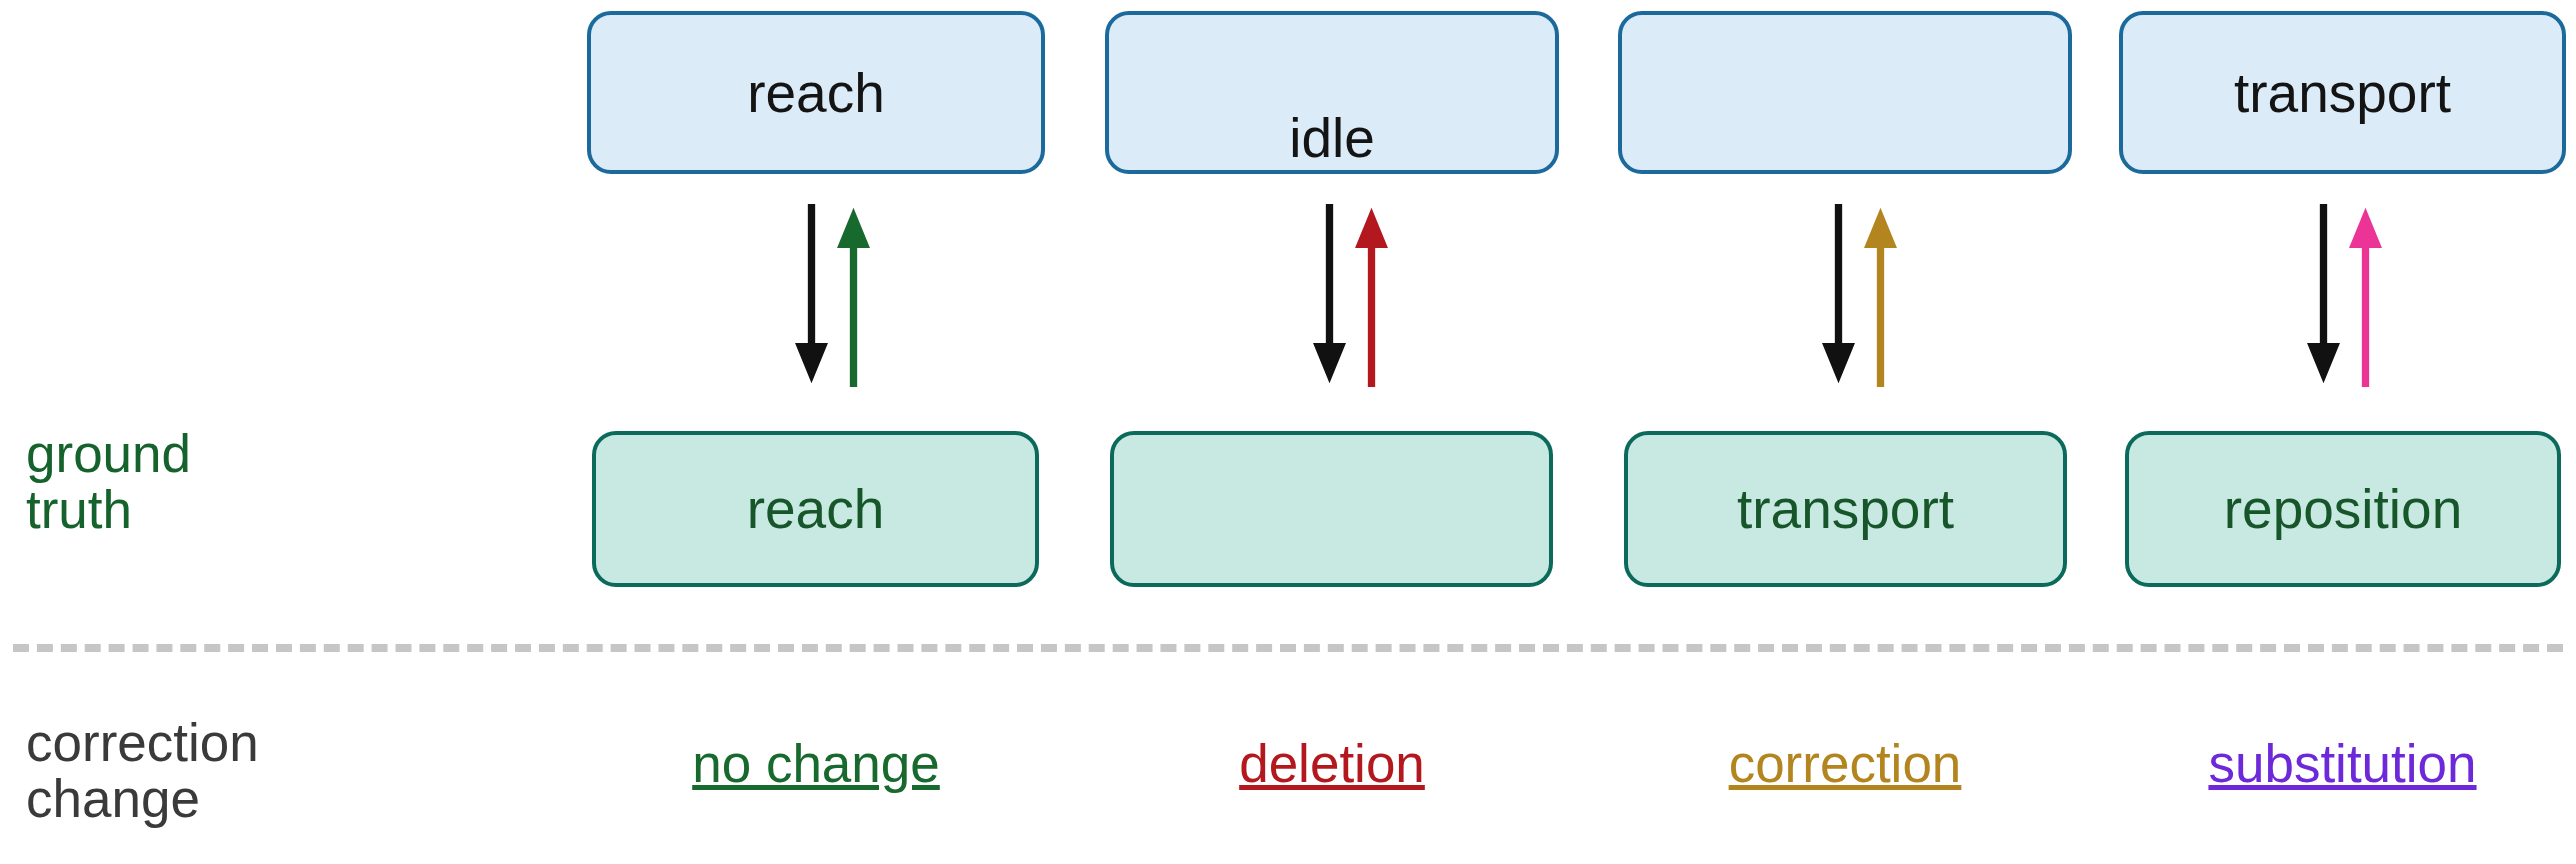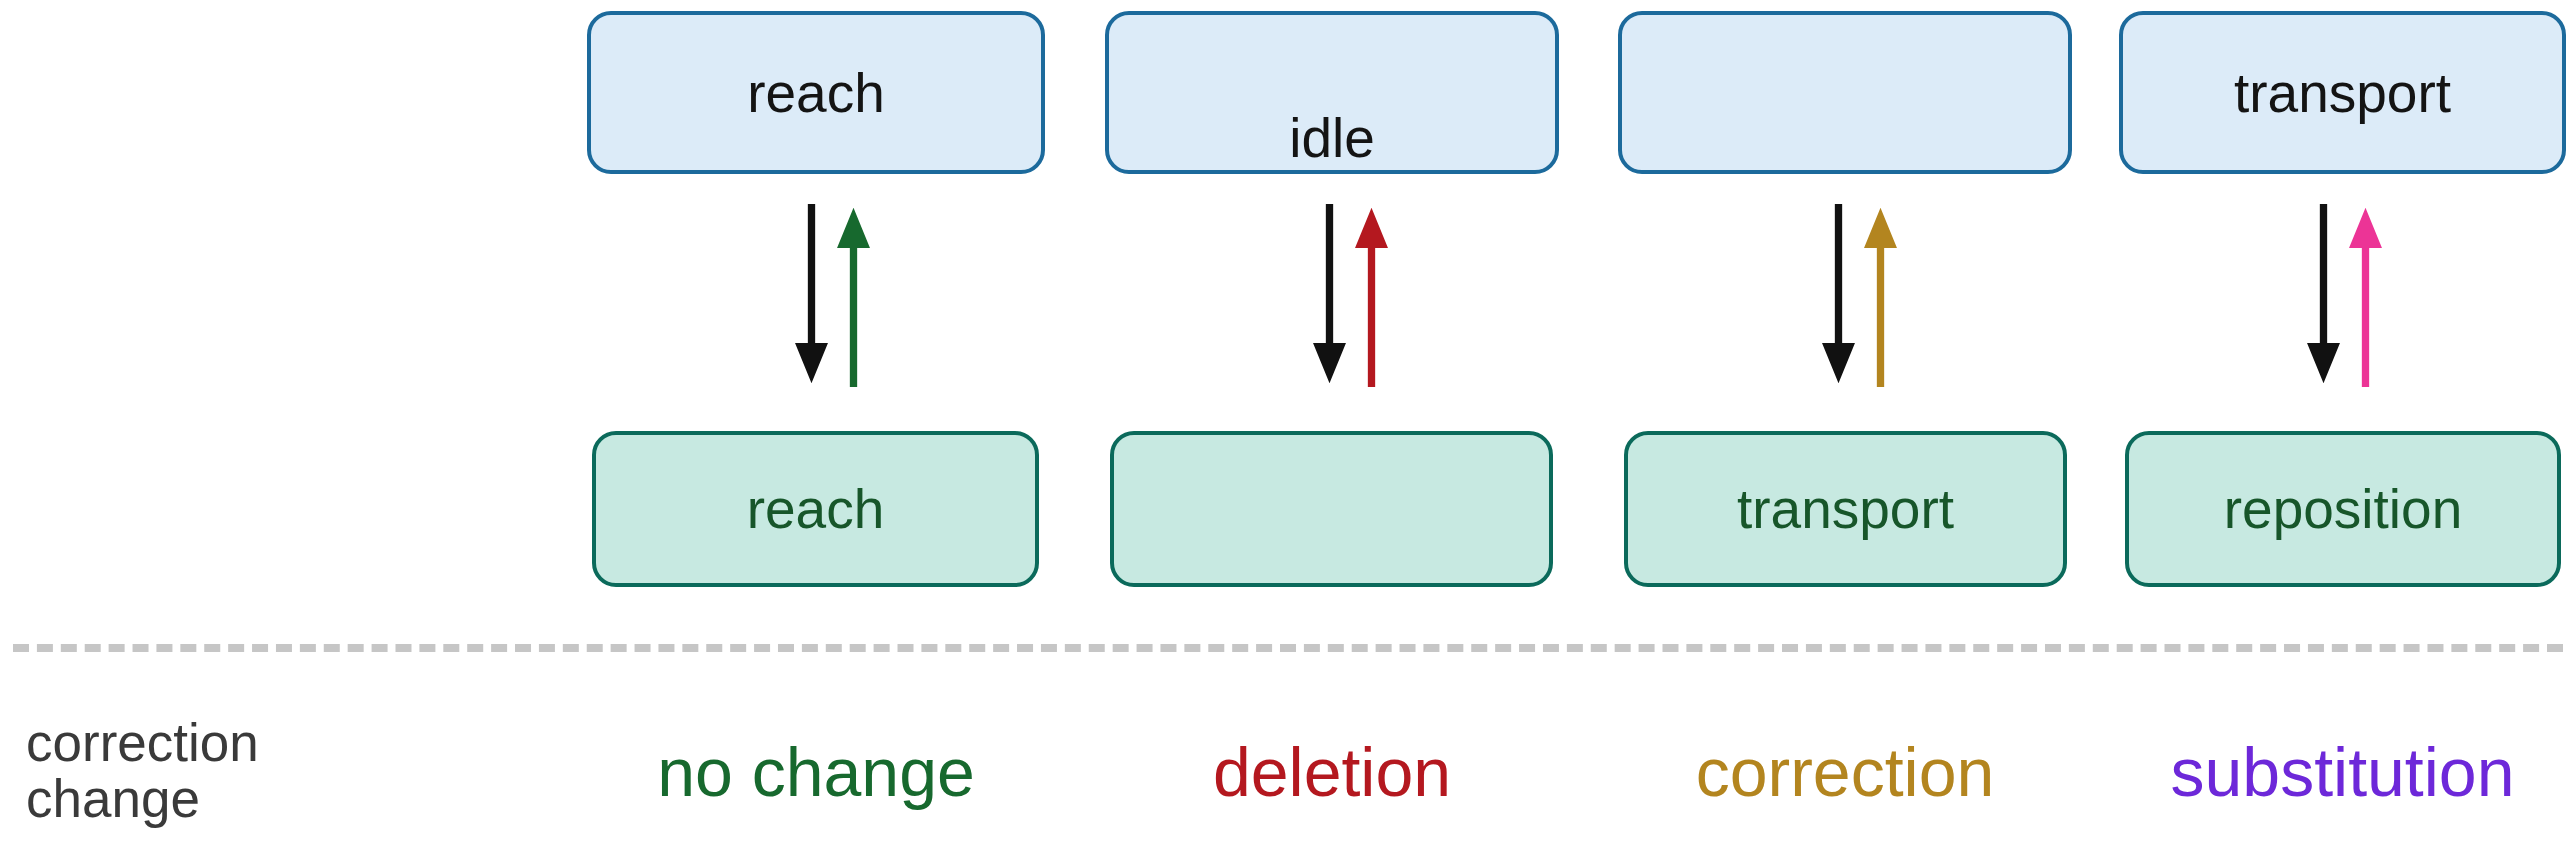--- a/index.html
+++ b/index.html
@@ -99,32 +99,35 @@
     right: 13px;
     top: 644px;
     height: 0;
     border-top: 8.3px dashed #c6c6c6;
   }
 
   
   .correction-label {
     position: absolute;
     top: 733px;
-    font-size: 68px;
+    font-size: 53px;
     text-align: center;
     white-space: nowrap;
     font-weight: 400;
+    text-decoration: underline;
   }
 </style>
 </head>
 <body>
 
 <div id="canvas">
 
 
+  <div class="row-label" id="label-ground-truth">ground
+truth</div>
 
   <div class="row-label" id="label-correction-needed">correction
 change</div>
 
   <div id="columns-layer">
       <div class="node-box pred" style="left: 587px; width: 458px; background: rgb(220, 235, 248); border-color: rgb(28, 106, 156);">
         <span>reach</span>
       </div>
       <div class="node-box truth" style="left: 592px; width: 447px; background: rgb(199, 233, 225); border-color: rgb(11, 106, 91);">
         <span>reach</span>

